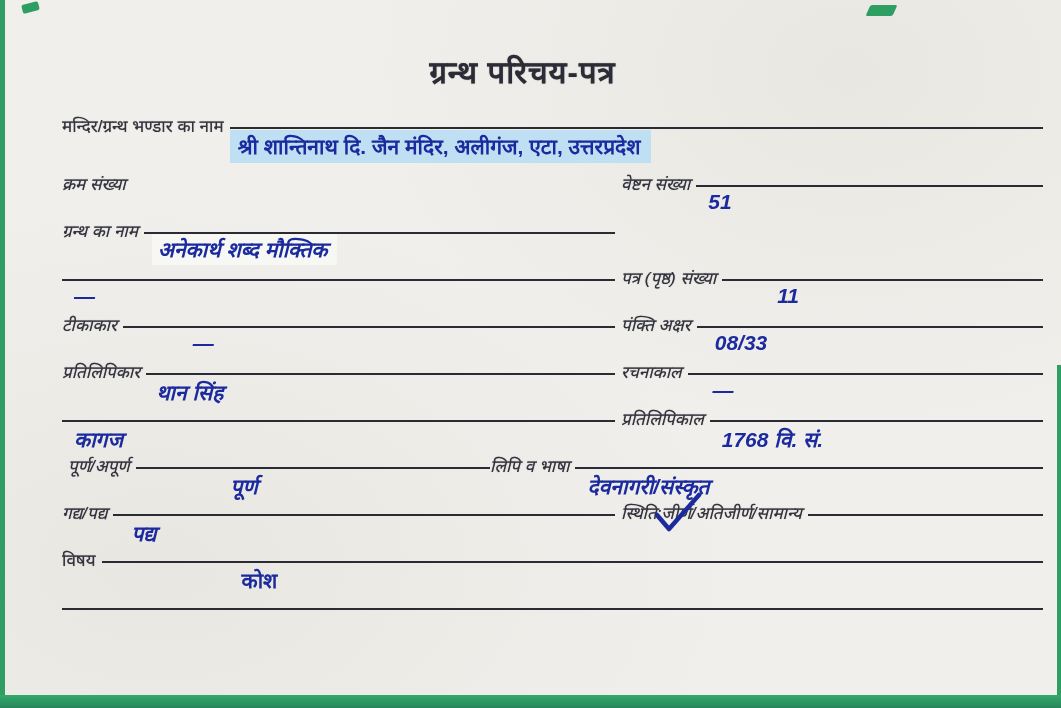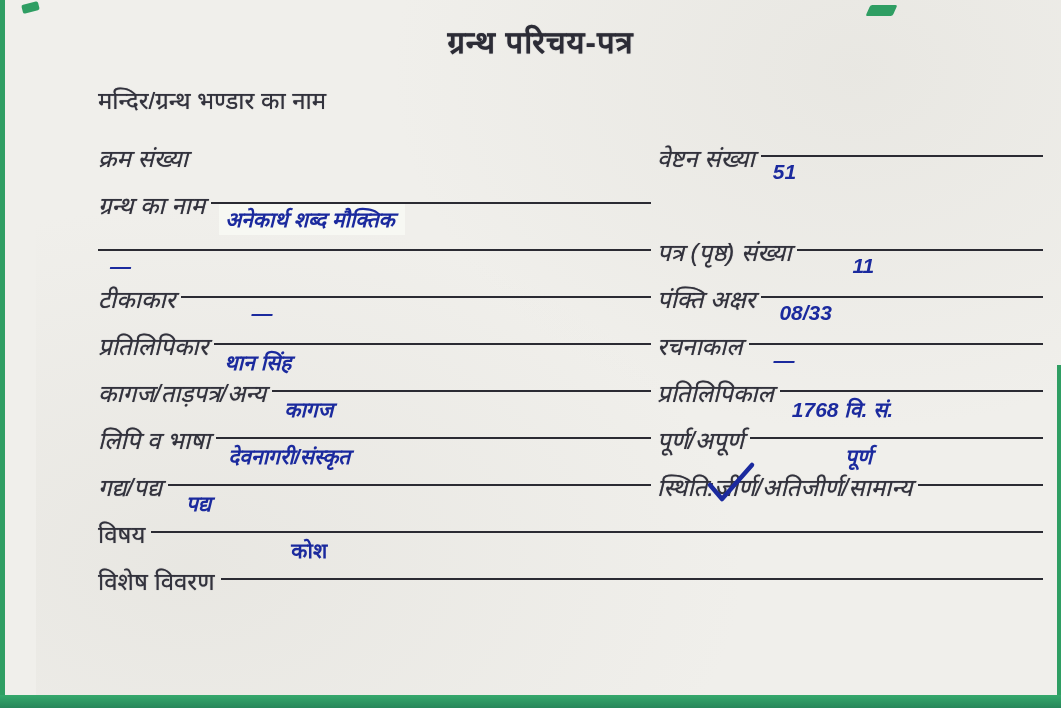--- a/index.html
+++ b/index.html
@@ -5,40 +5,39 @@
   * { margin:0; padding:0; box-sizing:border-box; }
   html,body { width:1061px; height:708px; overflow:hidden; }
   body {
     font-family: "Liberation Sans", "DejaVu Sans", sans-serif;
     background:#f0efeb;
     position:relative;
     color:#32323c;
   }
   .page {
     position:absolute; inset:0;
-    padding:10px 18px 0 62px;
+    padding:40px 18px 0 62px;
     background:
       radial-gradient(ellipse at 80% 10%, rgba(210,208,200,.25), transparent 40%),
       radial-gradient(ellipse at 15% 80%, rgba(214,212,205,.3), transparent 45%),
       #f0efeb;
-    margin-left: 36px;
   }
   .title {
     font-size:31px; font-weight:bold; text-align:center;
     letter-spacing:1px; color:#2c2c36;
     margin:10px 60px 24px 0;
     text-shadow:0 0 1px rgba(40,40,55,.55);
   }
   .row { display:flex; height:47px; align-items:flex-start; }
   .row-repo { height:58px; }
   .col { display:flex; flex:1 1 auto; min-width:0;font-style:italic; }
   .col-left { flex:0 0 553px; }
   .col-right { flex:1 1 auto; margin-left:6px; }
   .label {
-    font-size:24px; white-space:nowrap; color:#32323c;
+    font-size:17px; white-space:nowrap; color:#32323c;
     text-shadow:0 0 .8px rgba(40,40,55,.6);
     line-height:1.25; padding-right:6px;
   }
   .fill {
     flex:1 1 auto; min-width:18px;
     margin-top:11px;
     border-top:2.3px solid #2b2b33;
     display:block;
   }
   .value {
@@ -66,20 +65,21 @@
 </style>
 </head>
 <body>
 
 <div class="page">
 
   <div class="title">ग्रन्थ परिचय-पत्र</div>
 
   <div class="row row-repo">
     <span class="label">मन्दिर/ग्रन्थ भण्डार का नाम</span>
+    <span class="fill"><span class="value hl-cyan">श्री शान्तिनाथ दि. जैन मंदिर, अलीगंज, एटा, उत्तरप्रदेश</span></span>
   </div>
 
   <div class="row">
     <div class="col col-left">
       <span class="label">क्रम संख्या</span>
     </div>
     <div class="col col-right">
       <span class="label">वेष्टन संख्या</span>
       <span class="fill"><span class="value" style="margin-left:12px">51</span></span>
     </div>
@@ -119,37 +119,36 @@
       <span class="fill"><span class="value" style="margin-left:10px">थान सिंह</span></span>
     </div>
     <div class="col col-right">
       <span class="label">रचनाकाल</span>
       <span class="fill"><span class="value" style="margin-left:25px">—</span></span>
     </div>
   </div>
 
   <div class="row">
     <div class="col col-left">
-      <span class="label">कागज/ताड़पत्र/अन्य</span>
       <span class="fill"><span class="value" style="margin-left:12px">कागज</span></span>
     </div>
     <div class="col col-right">
       <span class="label">प्रतिलिपिकाल</span>
       <span class="fill"><span class="value" style="margin-left:12px">1768 वि. सं.</span></span>
     </div>
   </div>
 
   <div class="row">
+    <div class="col col-right">
+      <span class="label">पूर्ण/अपूर्ण</span>
+      <span class="fill"><span class="value" style="margin-left:95px">पूर्ण</span></span>
+    </div>
     <div class="col col-left">
       <span class="label">लिपि व भाषा</span>
       <span class="fill"><span class="value" style="margin-left:12px">देवनागरी/संस्कृत</span></span>
-    </div>
-    <div class="col col-right">
-      <span class="label">पूर्ण/अपूर्ण</span>
-      <span class="fill"><span class="value" style="margin-left:95px">पूर्ण</span></span>
     </div>
   </div>
 
   <div class="row">
     <div class="col col-left">
       <span class="label">गद्य/पद्य</span>
       <span class="fill"><span class="value" style="margin-left:18px">पद्य</span></span>
     </div>
     <div class="col col-right">
       <span class="label">
@@ -160,21 +159,20 @@
       <span class="fill"></span>
     </div>
   </div>
 
   <div class="row">
     <span class="label">विषय</span>
     <span class="fill"><span class="value" style="margin-left:140px">कोश</span></span>
   </div>
 
   <div class="row">
-    <span class="label">विशेष विवरण</span>
     <span class="fill"><span class="value"></span></span>
   </div>
 
 </div>
 
 <div class="edge edge-left"></div>
 <div class="edge edge-bottom"></div>
 <div class="edge edge-right"></div>
 <div class="edge mark-topright"></div>
 <div class="edge mark-topleft"></div>

